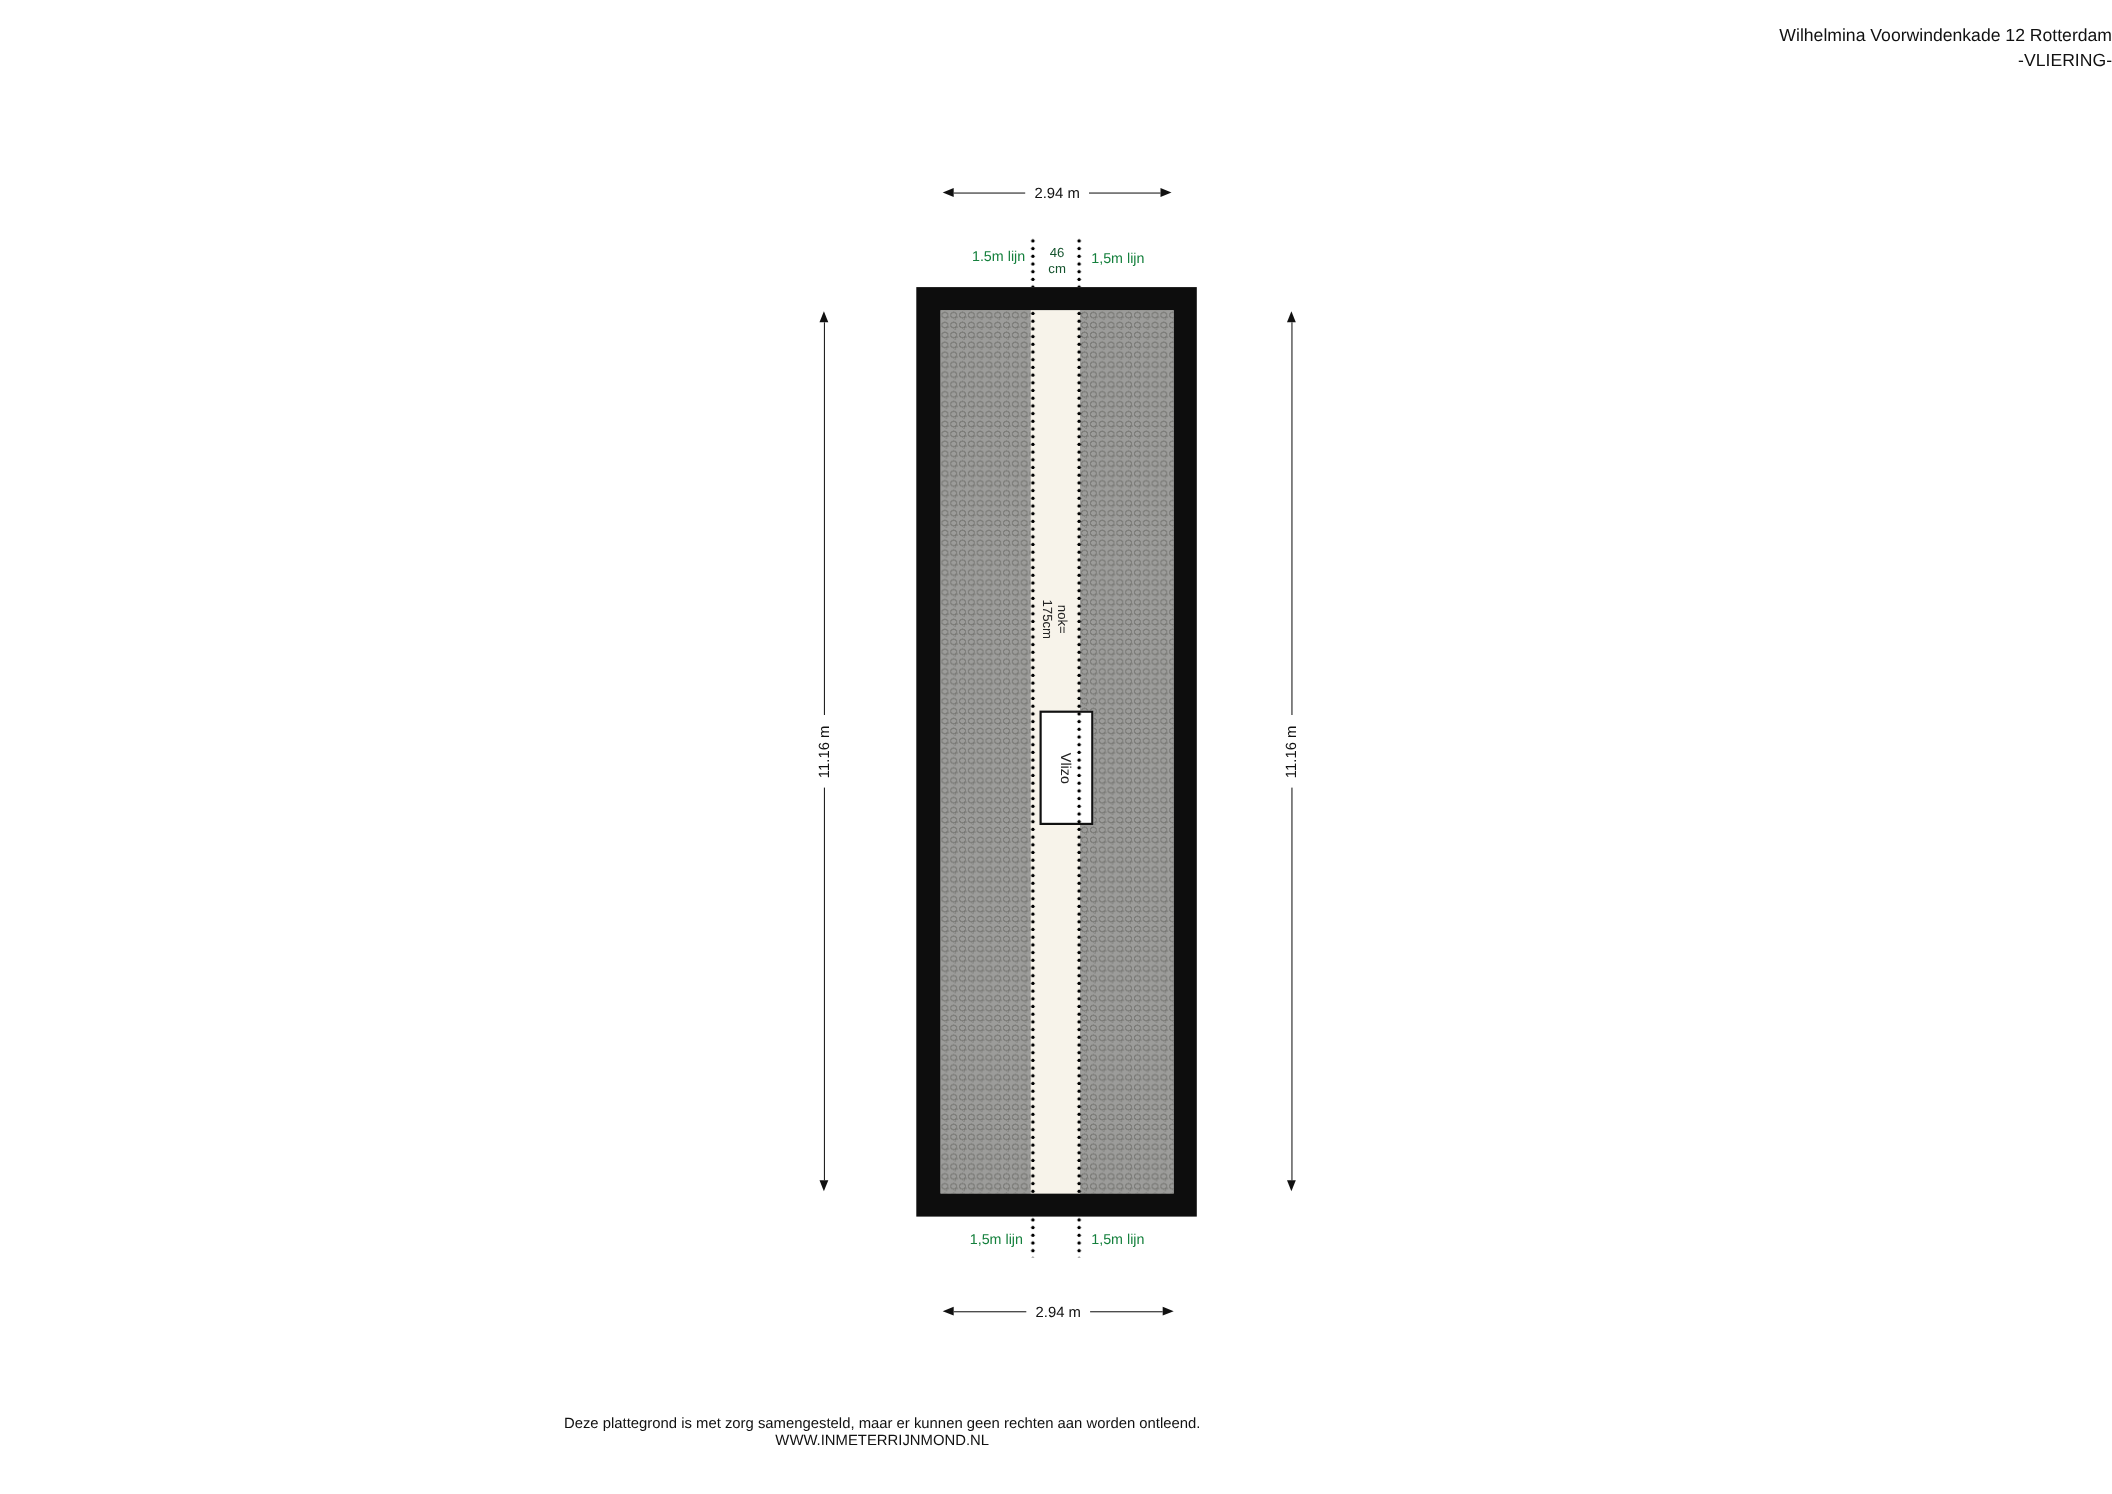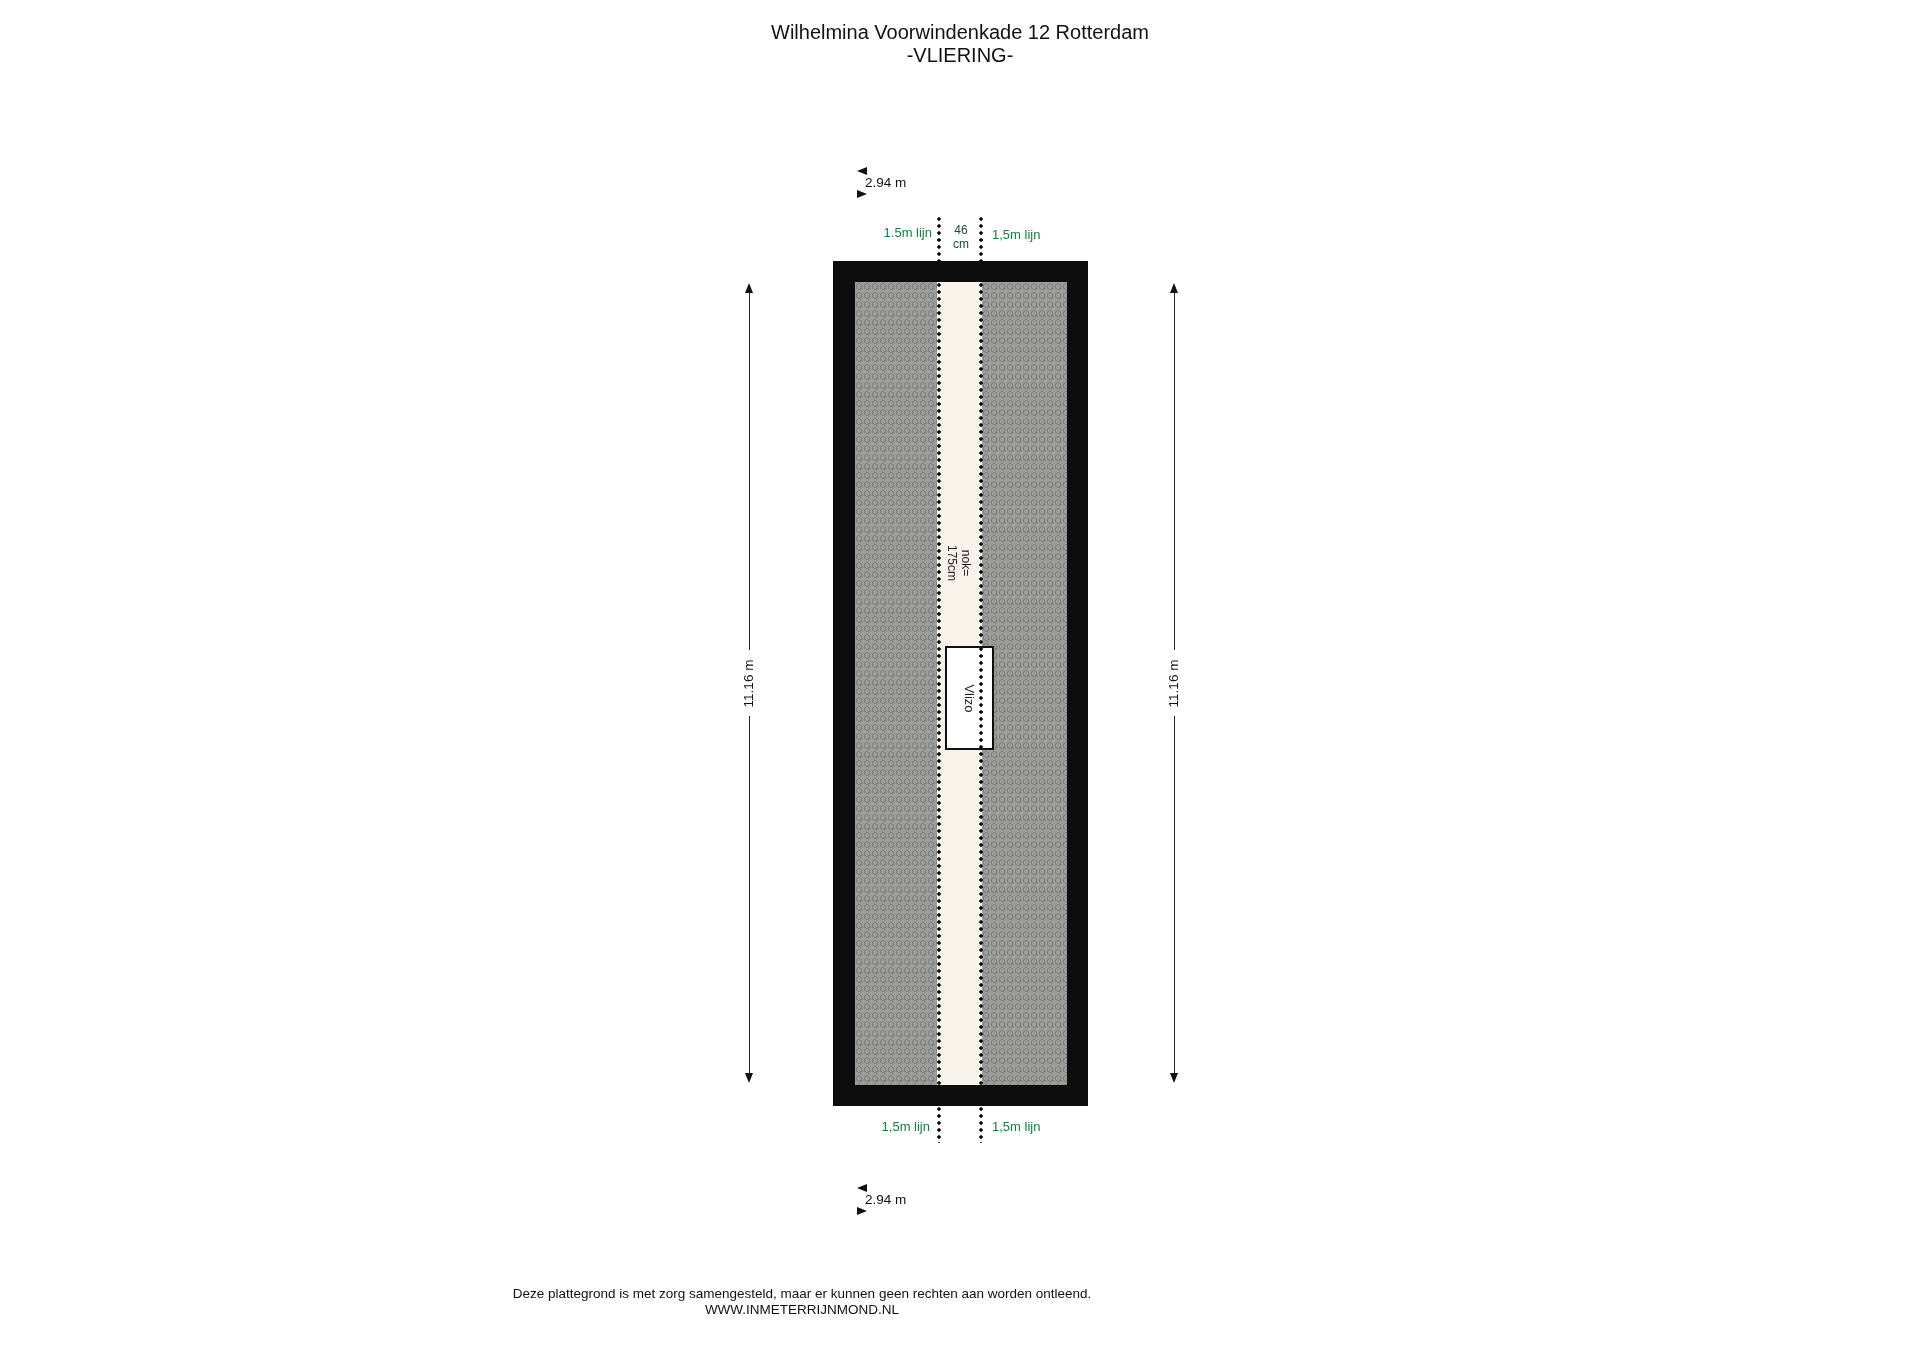--- a/index.html
+++ b/index.html
@@ -2,21 +2,21 @@
 <html><head>
 <meta charset="utf-8">
 <style>
   html,body{margin:0;padding:0;background:#ffffff;}
   #stage{
     position:relative;width:1920px;height:1358px;background:#ffffff;
     font-family:"Liberation Sans","DejaVu Sans",sans-serif;color:#1a1a1a;overflow:hidden;
   }
   .abs{position:absolute;}
   
-  #title{top:21px;left:0;width:1920px;text-align:center;font-size:20px;line-height:23px;color:#111;}
+  #title{top:21px;left:0;width:1920px;text-align:right;font-size:16px;line-height:23px;color:#111;}
   
   #footer{top:1286px;left:0;width:1604px;text-align:center;font-size:13.5px;line-height:16px;color:#111;}
   
   #plan{left:833px;top:261px;width:255px;height:845px;background:#0d0d0d;}
   #floor{position:absolute;left:22px;top:21px;width:212px;height:803px;background:#9c9c9a;}
   .hatch{
     position:absolute;top:0;bottom:0;background-color:#9c9c9a;
     background-image:
       radial-gradient(circle at 4px 4.5px, rgba(0,0,0,0) 2.1px, rgba(58,58,52,0.32) 2.2px, rgba(58,58,52,0.32) 3.1px, rgba(0,0,0,0) 3.3px),
       radial-gradient(circle at 8px 9px, rgba(0,0,0,0) 2.1px, rgba(58,58,52,0.22) 2.2px, rgba(58,58,52,0.22) 3.1px, rgba(0,0,0,0) 3.3px);
@@ -39,21 +39,21 @@
   #vlizo{position:absolute;left:90px;top:364px;width:49px;height:104px;background:#ffffff;
     border:2px solid #111;box-sizing:border-box;display:flex;align-items:center;justify-content:center;z-index:2;}
   #vlizo span{transform:rotate(90deg);font-size:13px;white-space:nowrap;color:#222;}
   
   .dotseg{position:absolute;}
   
   .slabel{position:absolute;font-size:13px;color:#15803d;white-space:nowrap;}
   .alignr{text-align:right;}
   #gap-label{left:941px;top:223px;width:40px;text-align:center;font-size:12px;line-height:14px;color:#14532d;}
   
-  .dim-h{position:absolute;display:flex;height:16px;flex-direction:column;}
+  .dim-h{position:absolute;display:flex;align-items:center;height:16px;}
   .dim-h .line{flex:1;height:1px;background:#222;}
   .dim-h .label{padding:0 8px;font-size:13.5px;color:#111;white-space:nowrap;}
   .dim-v{position:absolute;display:flex;flex-direction:column;align-items:center;width:14px;}
   .dim-v .line{flex:1;width:1px;background:#222;}
   .dim-v .label{height:66px;width:14px;display:flex;align-items:center;justify-content:center;}
   .dim-v .label span{transform:rotate(-90deg);white-space:nowrap;font-size:13.5px;color:#111;}
   .arr{width:0;height:0;}
   .arr.left{border-top:4px solid rgba(0,0,0,0);border-bottom:4px solid rgba(0,0,0,0);border-right:10px solid #111;}
   .arr.right{border-top:4px solid rgba(0,0,0,0);border-bottom:4px solid rgba(0,0,0,0);border-left:10px solid #111;}
   .arr.up{border-left:4px solid rgba(0,0,0,0);border-right:4px solid rgba(0,0,0,0);border-bottom:10px solid #111;}

